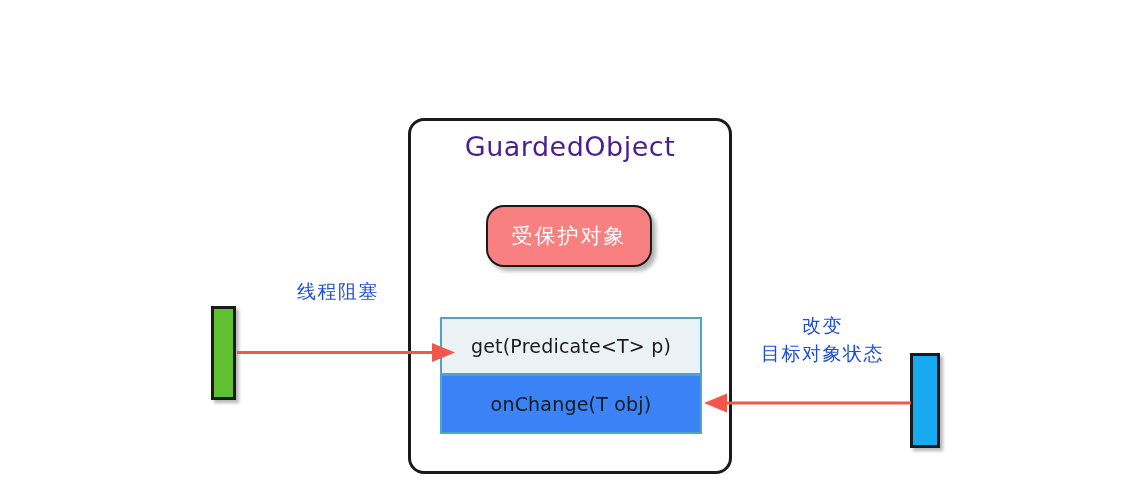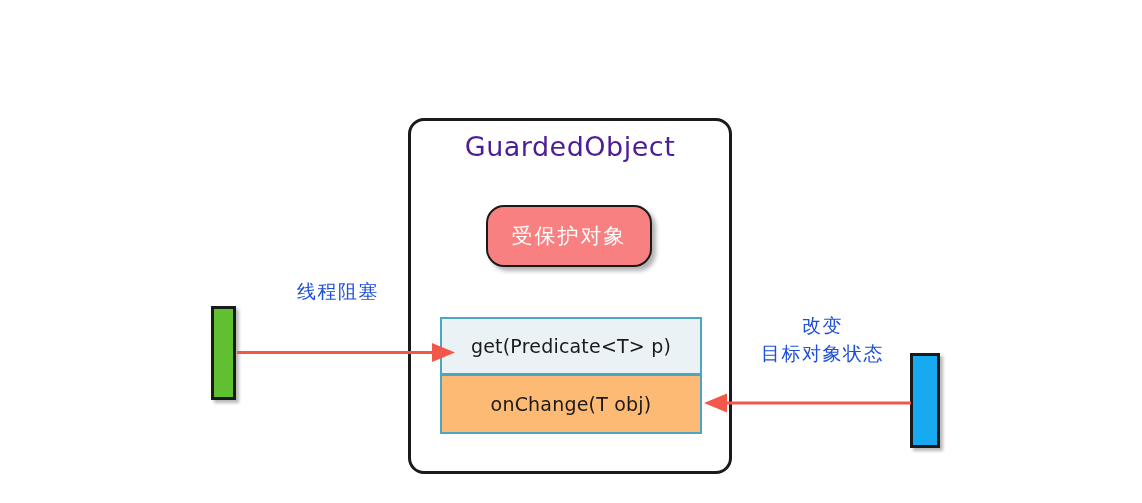--- a/index.html
+++ b/index.html
@@ -83,21 +83,21 @@
     box-sizing: border-box;
     display: flex;
     align-items: center;
     justify-content: center;
   }
   .method-row.first {
     background: #EBF2F6;
     border-bottom: 3px solid #4BA6C4;
   }
   .method-row.second {
-    background: #fdba74;
+    background: #3b82f6;
   }
   .method-label {
     font-size: 19px;
     color: #1a1a1a;
     white-space: nowrap;
     letter-spacing: 0.2px;
   }
 
   
   .side-bar {

